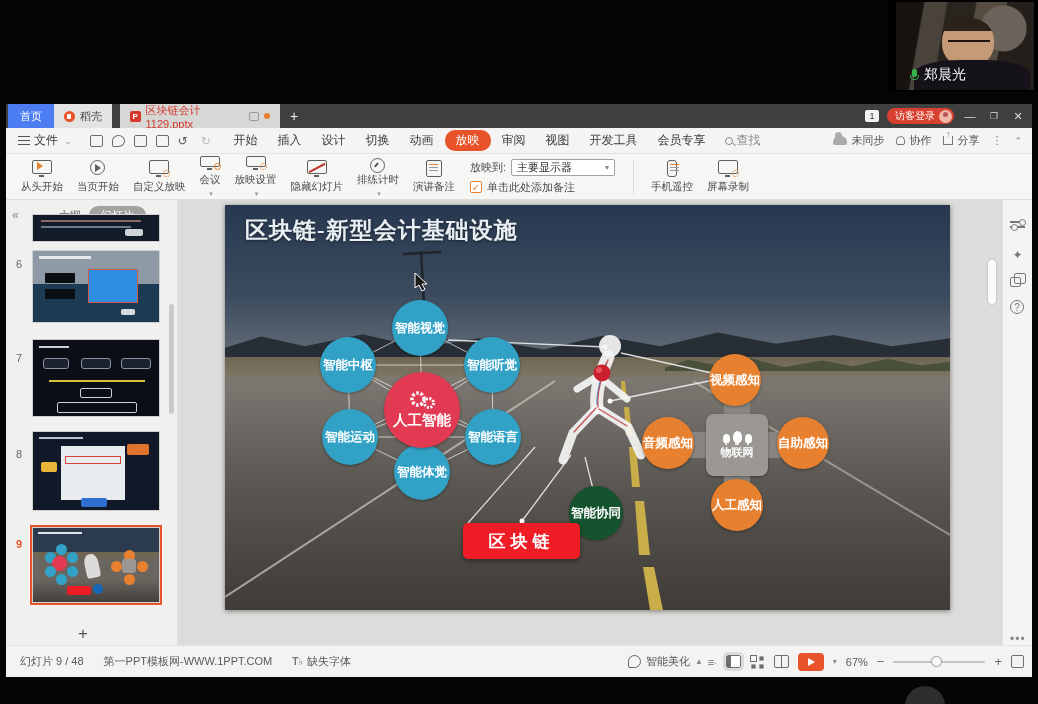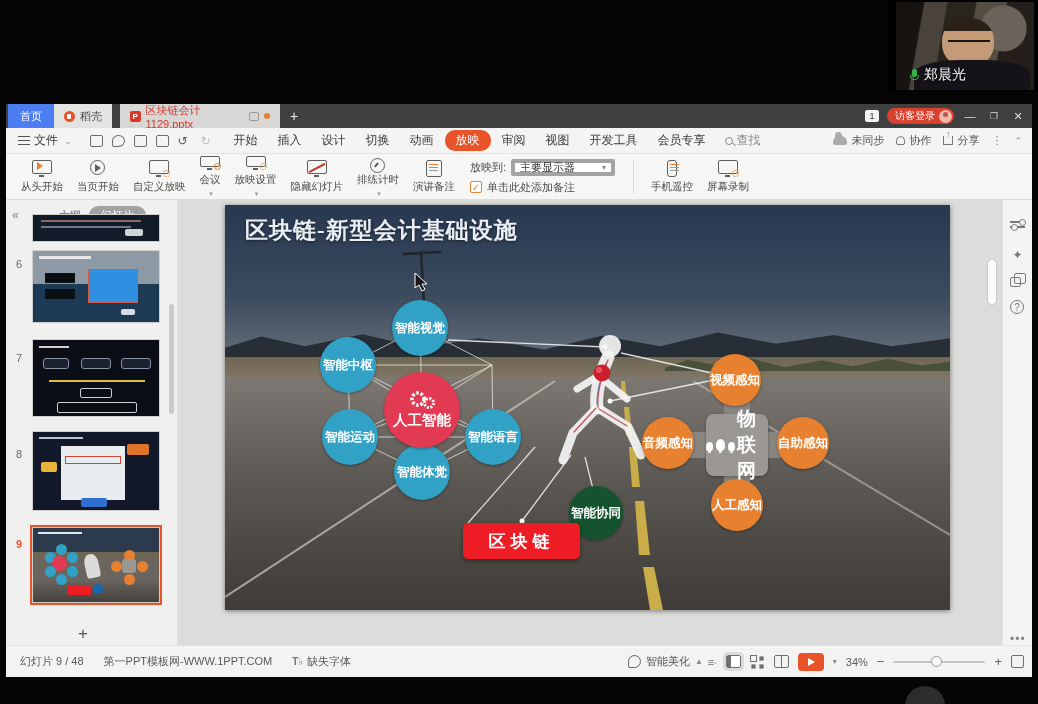--- a/index.html
+++ b/index.html
@@ -97,21 +97,21 @@
   .ric .circ { position:absolute; left:2px; top:0; width:15px; height:15px; border:1.5px solid #5f5f5f; border-radius:50%; }
   .ric .gear { position:absolute; right:-1px; bottom:0px; width:7px; height:7px; border:1.5px dotted #e8812f; border-radius:50%;}
   .ric .slash { position:absolute; left:1px; top:7px; width:18px; height:1.6px; background:#c0392b; transform:rotate(-28deg);}
   .ric .clockdot { position:absolute; left:9px; top:7px; width:2px; height:5px; background:#5f5f5f; transform-origin:top; transform:rotate(40deg);}
   .ric .notecard { position:absolute; inset:0 2px 0 2px; border:1.5px solid #5f5f5f; border-radius:2px; }
   .ric .notecard::after{ content:""; position:absolute; left:2px; top:3px; width:9px; height:1.4px; background:#e8812f;
      box-shadow:0 3px 0 #9a9a9a, 0 6px 0 #9a9a9a;}
   .drop::after { content:"▾"; font-size:7px; color:#999; margin-left:2px; }
   .rib-col { display:flex; flex-direction:column; gap:4px; margin:0 8px; font-size:11px; color:#4a4a4a; }
   .display-row { display:flex; align-items:center; gap:5px; }
-  .select { background:#fff; border:4px solid #a3a3a3; border-radius:2px; width:104px; height:17px;
+  .select { background:#fff; border:1px solid #a3a3a3; border-radius:2px; width:104px; height:17px;
      display:flex; align-items:center; justify-content:space-between; padding:0 5px; font-size:11px; color:#333; }
   .select .sc { font-size:8px; color:#888; }
   .chk-row { display:flex; align-items:center; gap:5px; }
   .checkbox { width:12px; height:12px; background:#fff; border:1px solid #e8812f; border-radius:2px;
      color:#e8812f; font-size:10px; line-height:11px; text-align:center; }
   .rib-sep { width:1px; height:34px; background:#ddddda; margin:0 10px; }
 
   
   .content { position:absolute; left:0; top:96px; width:100%; height:445px; display:flex; }
 
@@ -147,22 +147,22 @@
   .slide-svg { position:absolute; left:0; top:0; }
   .slide-title { position:absolute; left:20px; top:10px; color:#e9eef3; font-size:23px; letter-spacing:1px;
      font-family:"Liberation Serif","DejaVu Serif",serif; font-weight:bold; text-shadow:0 1px 3px rgba(0,0,0,.5); }
   .node { position:absolute; border-radius:50%; display:flex; align-items:center; justify-content:center;
      color:#fff; font-weight:bold; text-align:center; box-shadow:0 1px 3px rgba(0,0,0,.35); }
   .node.blue { background:#31a2c6; width:56px; height:56px; font-size:12.5px; }
   .node.orange { background:#e8812f; width:52px; height:52px; font-size:12.5px; }
   .node.ai { background:#e23a52; width:76px; height:76px; flex-direction:column; font-size:14.5px; gap:1px;}
   .node.collab { background:#14532d; width:54px; height:54px; font-size:12.5px; }
   .iot-square { position:absolute; width:62px; height:62px; background:#9b9893; border-radius:8px;
-     display:flex; flex-direction:row; align-items:center; justify-content:center; gap:2px;
-     color:#fff; font-weight:bold; font-size:19px; box-shadow:0 1px 3px rgba(0,0,0,.35); }
+     display:flex; flex-direction:column; align-items:center; justify-content:center; gap:2px;
+     color:#fff; font-weight:bold; font-size:11px; box-shadow:0 1px 3px rgba(0,0,0,.35); }
   .bulbs { display:flex; gap:3px; align-items:flex-end; }
   .bulb { width:7px; height:9px; background:#fff; border-radius:50% 50% 40% 40%; position:relative; }
   .bulb.mid { width:9px; height:12px; }
   .bulb::after { content:""; position:absolute; left:30%; bottom:-2px; width:40%; height:2px; background:#e9e9e9; }
   .blockchain { position:absolute; background:#ee1c24; border-radius:5px; display:flex; align-items:center;
      justify-content:center; color:#fff; font-weight:bold; font-size:17px; letter-spacing:5px;
      box-shadow:0 2px 4px rgba(0,0,0,.4); }
   .main-scroll { position:absolute; right:6px; top:60px; width:8px; height:44px; background:#fbfbfa; border-radius:4px;
      box-shadow:0 0 2px rgba(0,0,0,.25); }
 
@@ -552,20 +552,23 @@
             <g transform="translate(190,68)">
               <path d="M0 0 L0 15 L4 12 L7 18 L10 16.5 L7 11 L12 11 Z" fill="#1a1a1a" stroke="#fff" stroke-width="1"></path>
             </g>
           </svg>
 
           <div class="slide-title">区块链-新型会计基础设施</div>
 
           <div class="node blue" style="left:167px; top:95px;">
               <span>智能视觉</span>
             </div>
+          <div class="node blue" style="left:239px; top:132px;">
+              <span>智能听觉</span>
+            </div>
           <div class="node blue" style="left:240px; top:204px;font-family:Liberation Serif, serif;">
               <span>智能语言</span>
             </div>
           <div class="node blue" style="left:169px; top:239px;">
               <span>智能体觉</span>
             </div>
           <div class="node blue" style="left:97px;  top:204px;">
               <span>智能运动</span>
             </div>
           <div class="node blue" style="left:95px;  top:132px;">
@@ -644,21 +647,21 @@
           <span>智能美化</span>
           <span class="caret-up">▲</span>
         </div>
         <div class="sb-right">
           <span style="font-size:11px;color:#6e6e6e;">≡<span style="font-size:8px;">·</span></span>
           <span class="view-ic norm active"></span>
           <span class="view-ic grid"></span>
           <span class="view-ic read"></span>
           <span class="play-pill"></span>
           <span style="font-size:8px;color:#888;">▾</span>
-          <span>34%</span>
+          <span>67%</span>
           <span class="pm">−</span>
           <span class="zoom-track">
               <span class="zoom-knob"></span>
             </span>
           <span class="pm">+</span>
           <span class="fs-ico"></span>
         </div>
       </div>
     </div>
 

